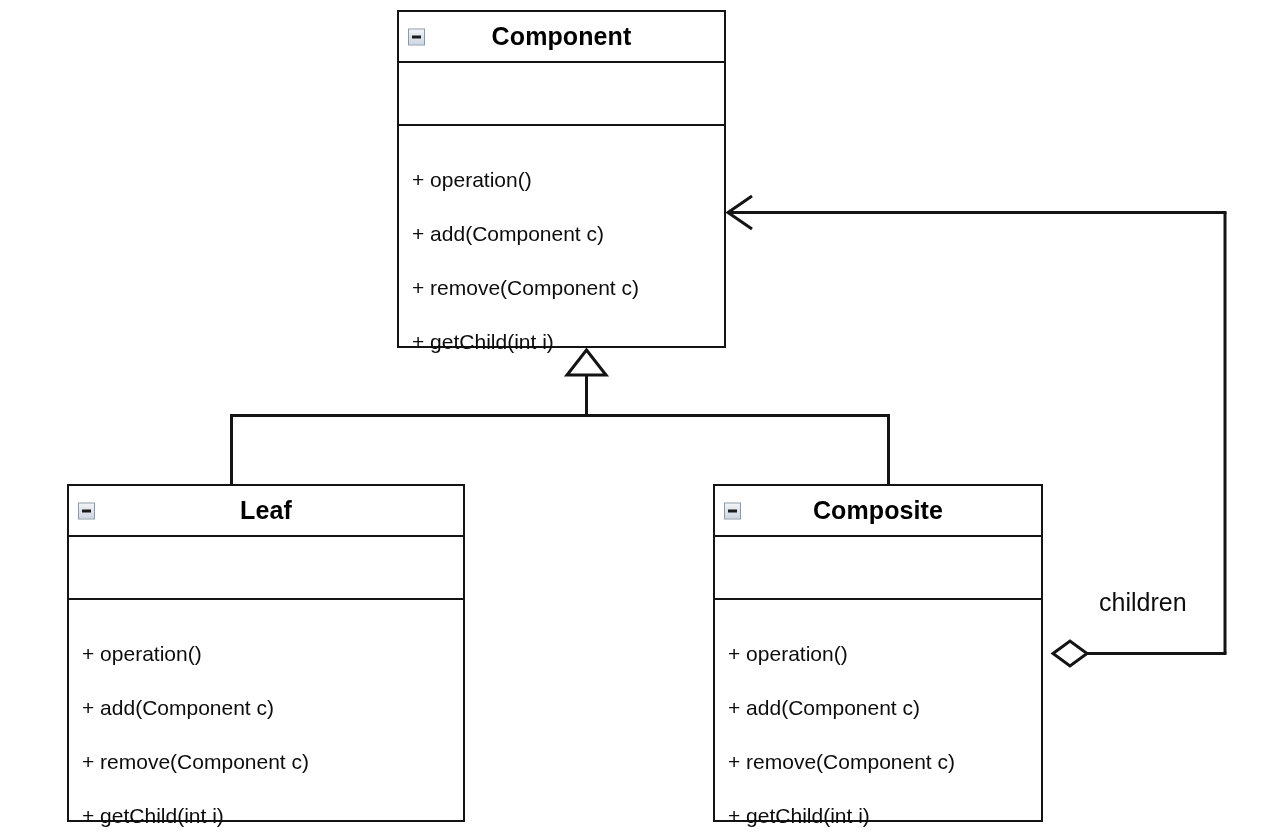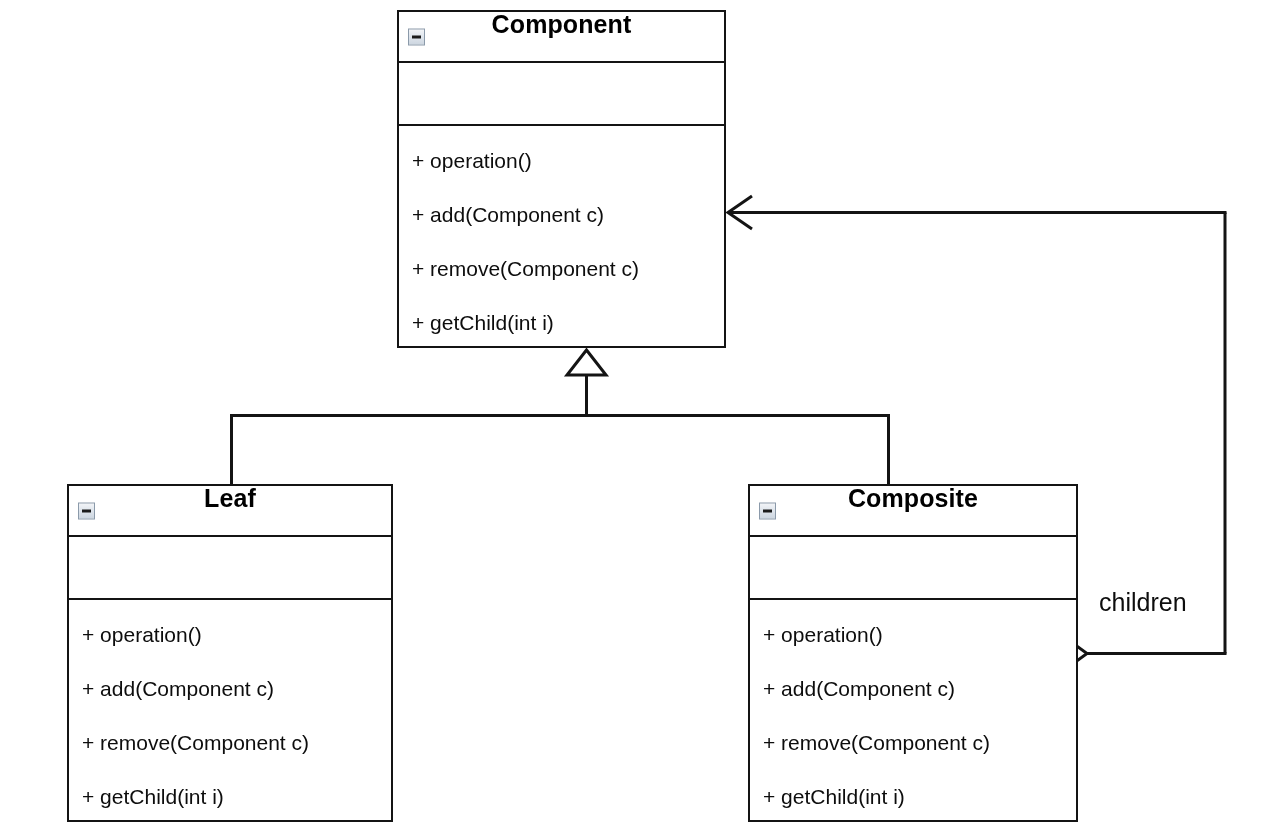--- a/index.html
+++ b/index.html
@@ -22,21 +22,21 @@
     box-sizing: border-box;
     border: 2px solid #141414;
     background: #ffffff;
   }
   .class-header {
     position: relative;
     box-sizing: border-box;
     border-bottom: 2px solid #141414;
     height: 51px;
     display: flex;
-    align-items: flex-start;
+    align-items: center;
     justify-content: center;
   }
   .class-title {
     font-size: 25px;
     font-weight: bold;
     color: #000000;
     letter-spacing: 0.1px;
     line-height: 1;
   }
   .collapse-icon {
@@ -61,21 +61,21 @@
     height: 3px;
     background: #1b1b1b;
   }
   .class-attributes {
     box-sizing: border-box;
     border-bottom: 2px solid #141414;
     height: 63px;
   }
   .class-methods {
     box-sizing: border-box;
-    padding: 8px 0 0 0;
+    padding: 27px 0 0 0;
   }
   .method-row {
     font-size: 21px;
     color: #0d0d0d;
     padding: 0 0 0 13px;
     height: 54px;
     line-height: 54px;
     white-space: nowrap;
   }
   svg.overlay {
@@ -129,35 +129,35 @@
     </div>
     <div class="class-attributes"></div>
     <div class="class-methods">
       <div class="method-row">+ operation()</div>
       <div class="method-row">+ add(Component c)</div>
       <div class="method-row">+ remove(Component c)</div>
       <div class="method-row">+ getChild(int i)</div>
     </div>
   </div>
 
-  <div class="uml-class" style="left:67px; top:484px; width:326px; height:338px;">
+  <div class="uml-class" style="left:67px; top:484px; width:398px; height:338px;">
     <div class="class-header">
       <span class="collapse-icon"></span>
       <span class="class-title">Leaf</span>
     </div>
     <div class="class-attributes"></div>
     <div class="class-methods">
       <div class="method-row">+ operation()</div>
       <div class="method-row">+ add(Component c)</div>
       <div class="method-row">+ remove(Component c)</div>
       <div class="method-row">+ getChild(int i)</div>
     </div>
   </div>
 
-  <div class="uml-class" style="left:748px; top:484px; width:330px; height:338px;">
+  <div class="uml-class" style="left:713px; top:484px; width:330px; height:338px;">
     <div class="class-header">
       <span class="collapse-icon"></span>
       <span class="class-title">Composite</span>
     </div>
     <div class="class-attributes"></div>
     <div class="class-methods">
       <div class="method-row">+ operation()</div>
       <div class="method-row">+ add(Component c)</div>
       <div class="method-row">+ remove(Component c)</div>
       <div class="method-row">+ getChild(int i)</div>

